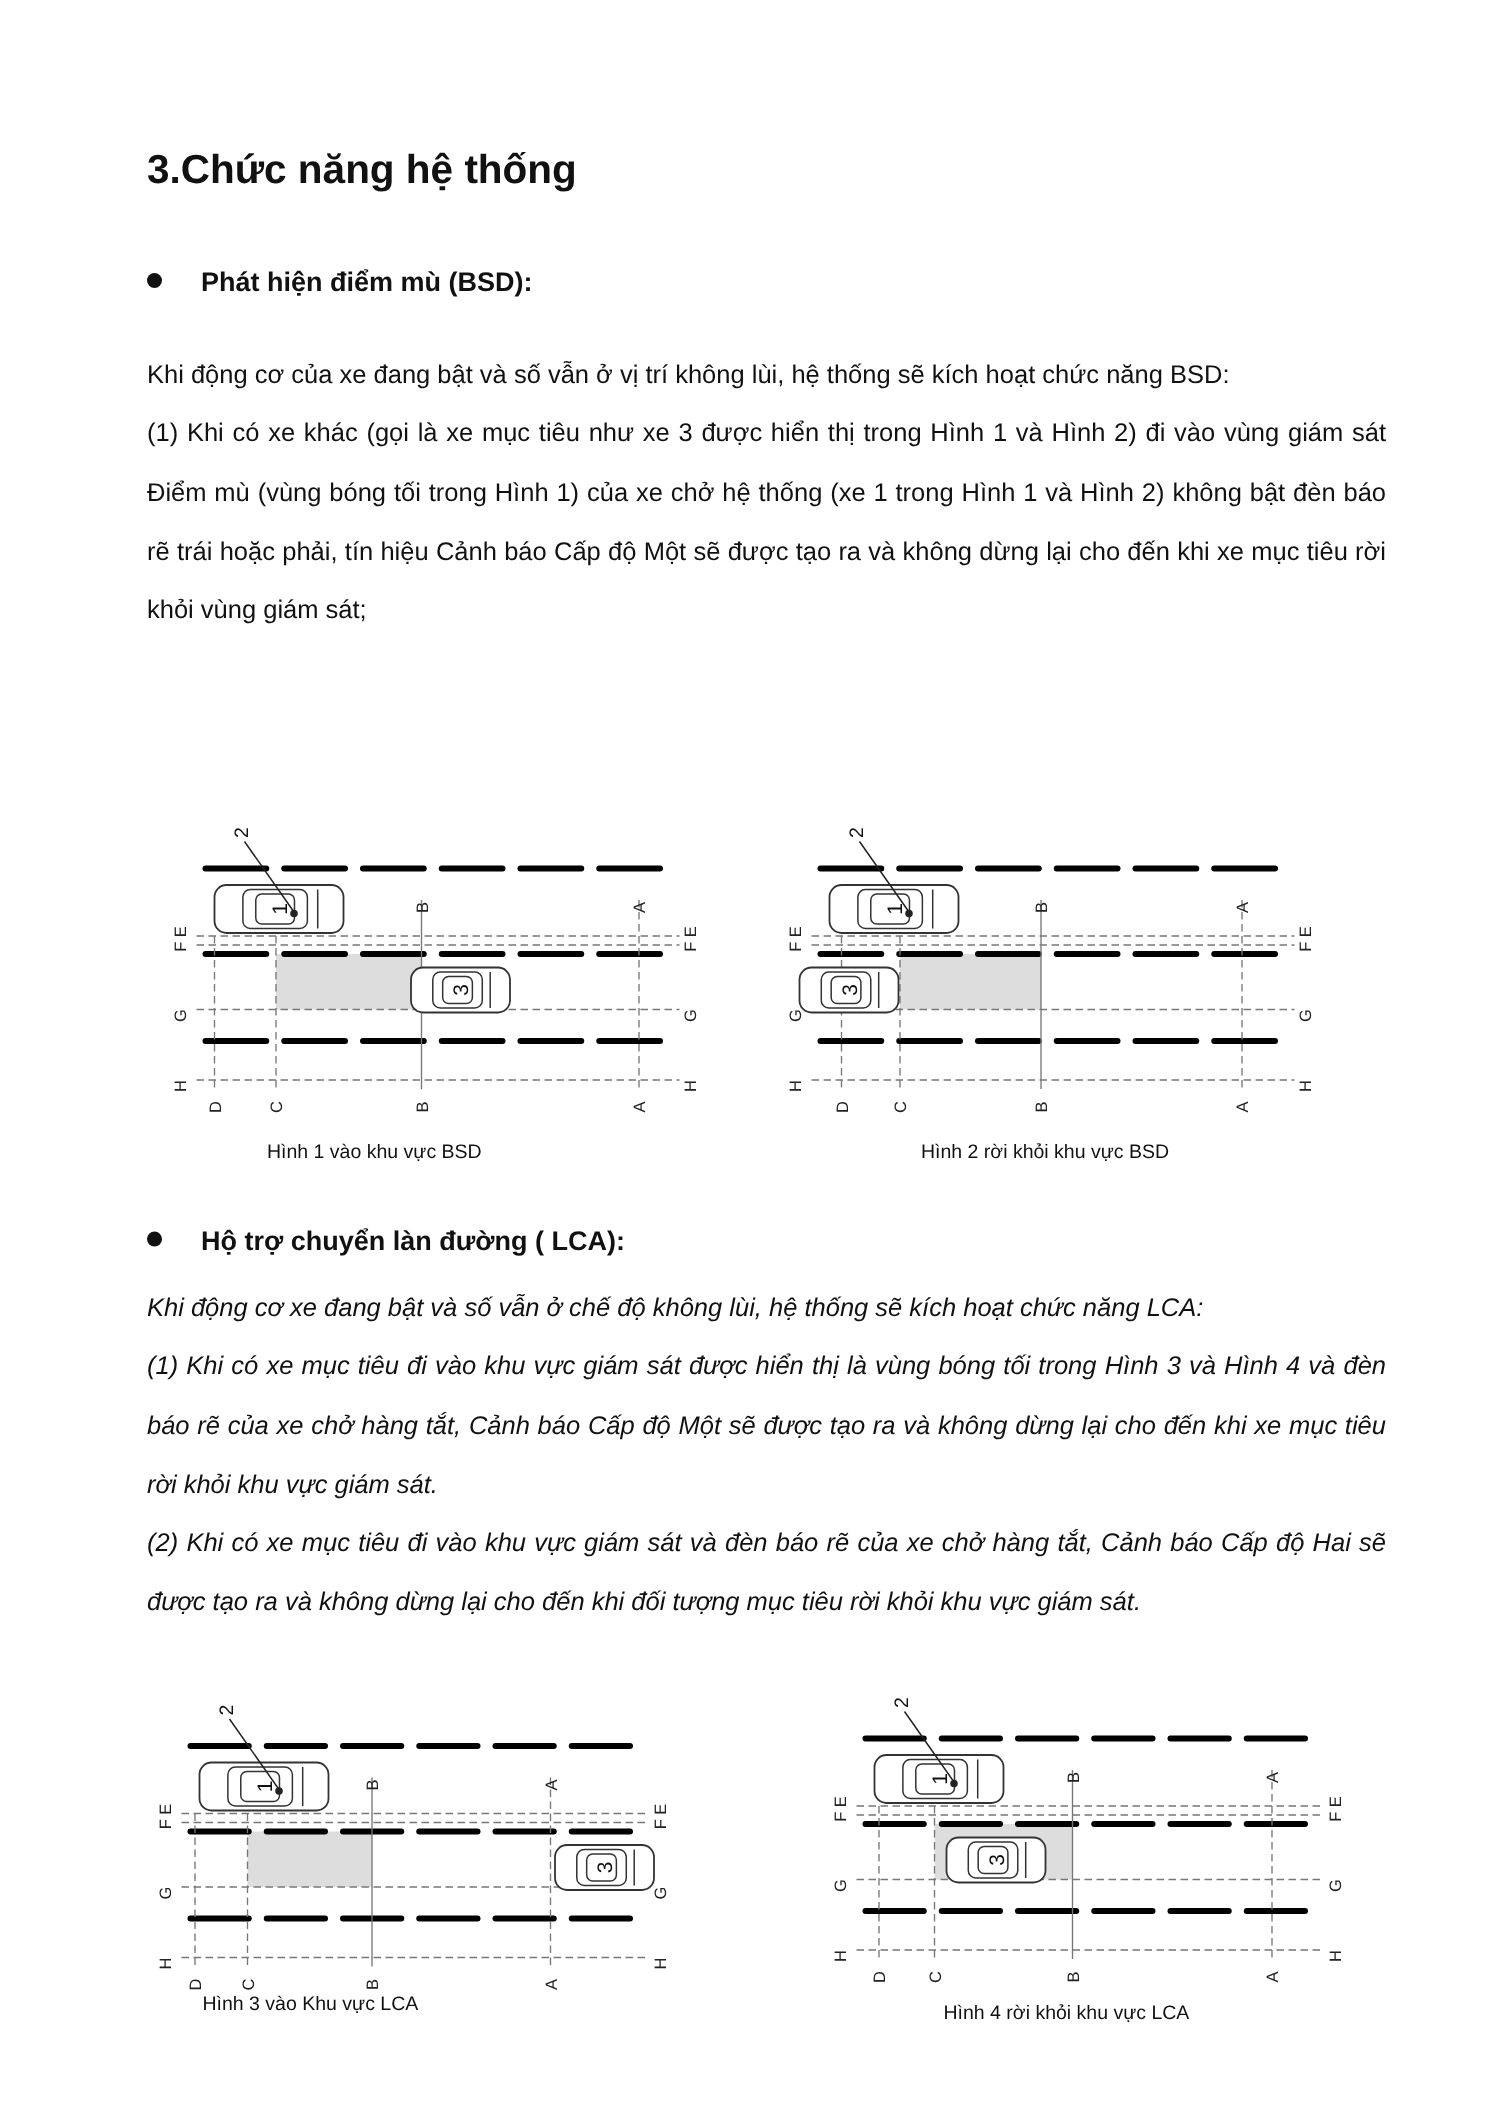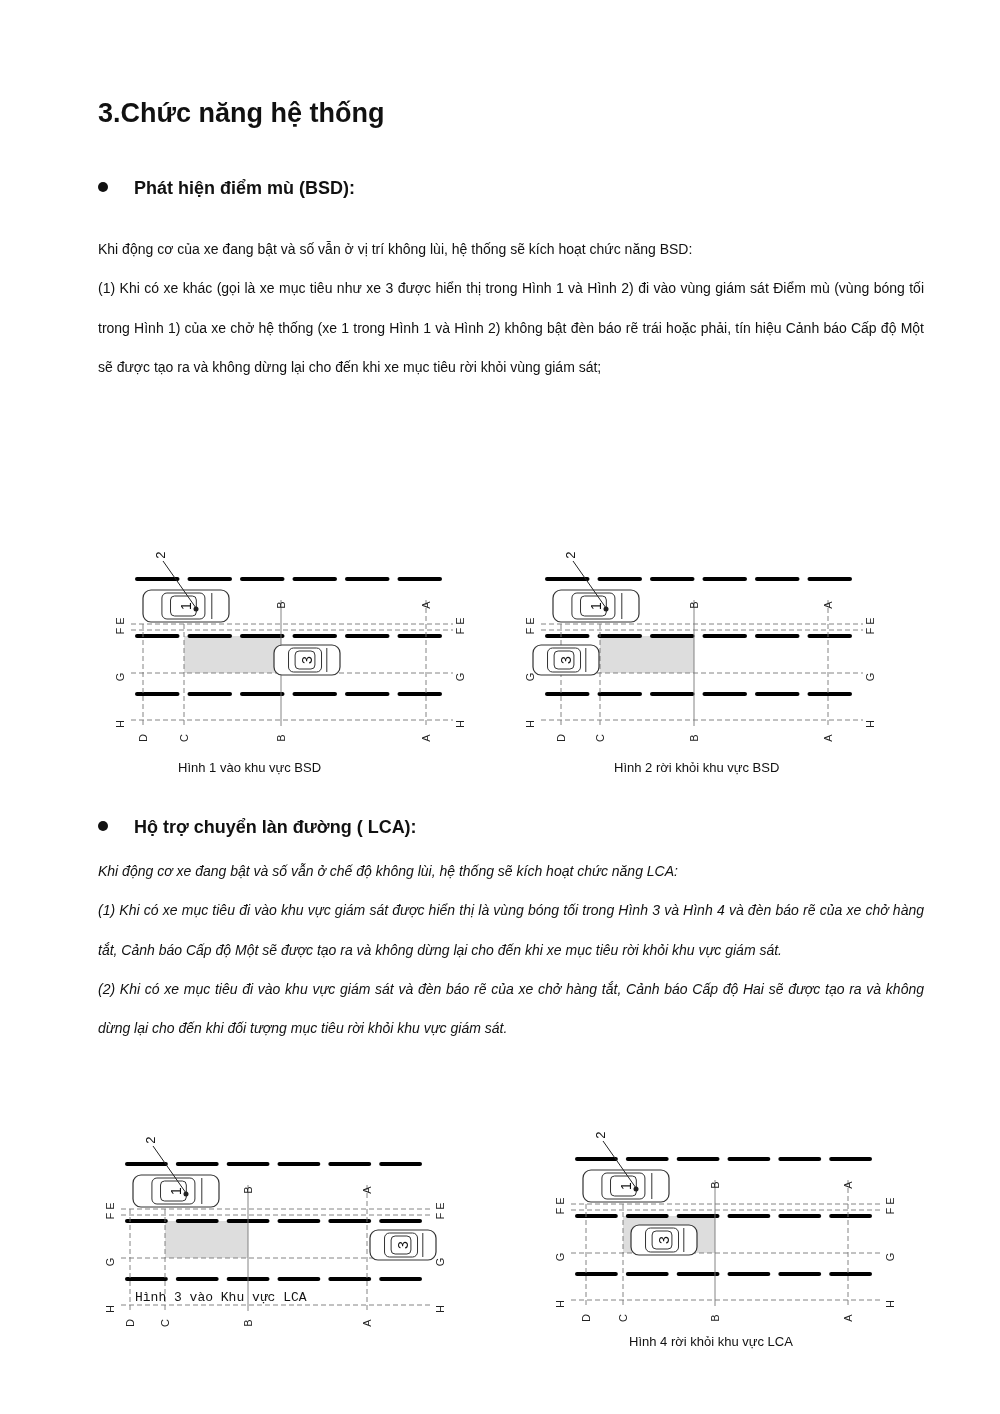--- a/index.html
+++ b/index.html
@@ -2,21 +2,21 @@
 <html><head>
 <meta charset="utf-8">
 <style>
   html, body { margin: 0; padding: 0; background: #ffffff; }
   body { width: 1000px; height: 1414px; position: relative; overflow: hidden;
          font-family: "Liberation Sans", sans-serif; color: #111; }
   .h1 { position: absolute; left: 98px; top: 98px; font-size: 27px; font-weight: bold; margin: 0; }
   .bullet-h { position: absolute; left: 98px; font-size: 18px; font-weight: bold; }
   .bullet-h .dot { display: inline-block; width: 10px; height: 10px; border-radius: 50%;
                    background: #111; margin-right: 26px; vertical-align: middle; position: relative; top: -2px; }
-  .para { position: absolute; left: 98px; width: 826px; font-size: 14px; line-height: 39.3px; text-align: justify; }
+  .para { position: absolute; left: 98px; width: 826px; font-size: 17px; line-height: 39.3px; text-align: justify; }
   .para p { margin: 0; }
   .fig { position: absolute; }
   .cap { position: absolute; font-size: 13px; }
   svg text { font-family: "Liberation Sans", sans-serif; }
 </style>
 </head>
 <body>
 
 <h1 class="h1">3.Chức năng hệ thống</h1>
 
@@ -210,21 +210,21 @@
       <circle cx="78" cy="54" r="2.5" fill="#222"></circle>
       <text x="43" y="4" font-size="13" text-anchor="middle" transform="rotate(-90 43 0)" fill="#111">2</text>
       <g>
         <rect x="262" y="90" width="66" height="30" rx="8" fill="#fff" stroke="#333" stroke-width="1.2"></rect>
         <rect x="276.52" y="93" width="33" height="24" rx="5" fill="none" stroke="#333" stroke-width="1"></rect>
         <rect x="283.12" y="96" width="19.8" height="18" rx="4" fill="none" stroke="#333" stroke-width="1"></rect>
         <line x1="314.8" y1="93" x2="314.8" y2="117" stroke="#333" stroke-width="1"></line>
         <text x="295" y="110" font-size="14" text-anchor="middle" transform="rotate(-90 295 105)" fill="#111">3</text>
       </g>
     </svg></div>
-<div class="cap" style="left:135px; top:1290px;font-family:Liberation Mono, monospace;">Hình 3 vào Khu vực LCA</div>
+<div class="cap" style="left:135px; top:1328px;">Hình 3 vào Khu vực LCA</div>
 
 <div class="fig" id="fig3" style="left:558px; top:1135px;"><svg width="345" height="200" viewBox="0 0 345 200" style="overflow: visible;">
       <rect x="65" y="81" width="92" height="37" fill="#d9d9d9" opacity="0.9"></rect>
       <line x1="19" y1="24" x2="57.83333333333334" y2="24" stroke="#000" stroke-width="4" stroke-linecap="round"></line>
       <line x1="69.83333333333334" y1="24" x2="108.66666666666669" y2="24" stroke="#000" stroke-width="4" stroke-linecap="round"></line>
       <line x1="120.66666666666667" y1="24" x2="159.5" y2="24" stroke="#000" stroke-width="4" stroke-linecap="round"></line>
       <line x1="171.5" y1="24" x2="210.33333333333334" y2="24" stroke="#000" stroke-width="4" stroke-linecap="round"></line>
       <line x1="222.33333333333334" y1="24" x2="261.1666666666667" y2="24" stroke="#000" stroke-width="4" stroke-linecap="round"></line>
       <line x1="273.1666666666667" y1="24" x2="312" y2="24" stroke="#000" stroke-width="4" stroke-linecap="round"></line>
       <line x1="19" y1="81" x2="57.83333333333334" y2="81" stroke="#000" stroke-width="4" stroke-linecap="round"></line>

